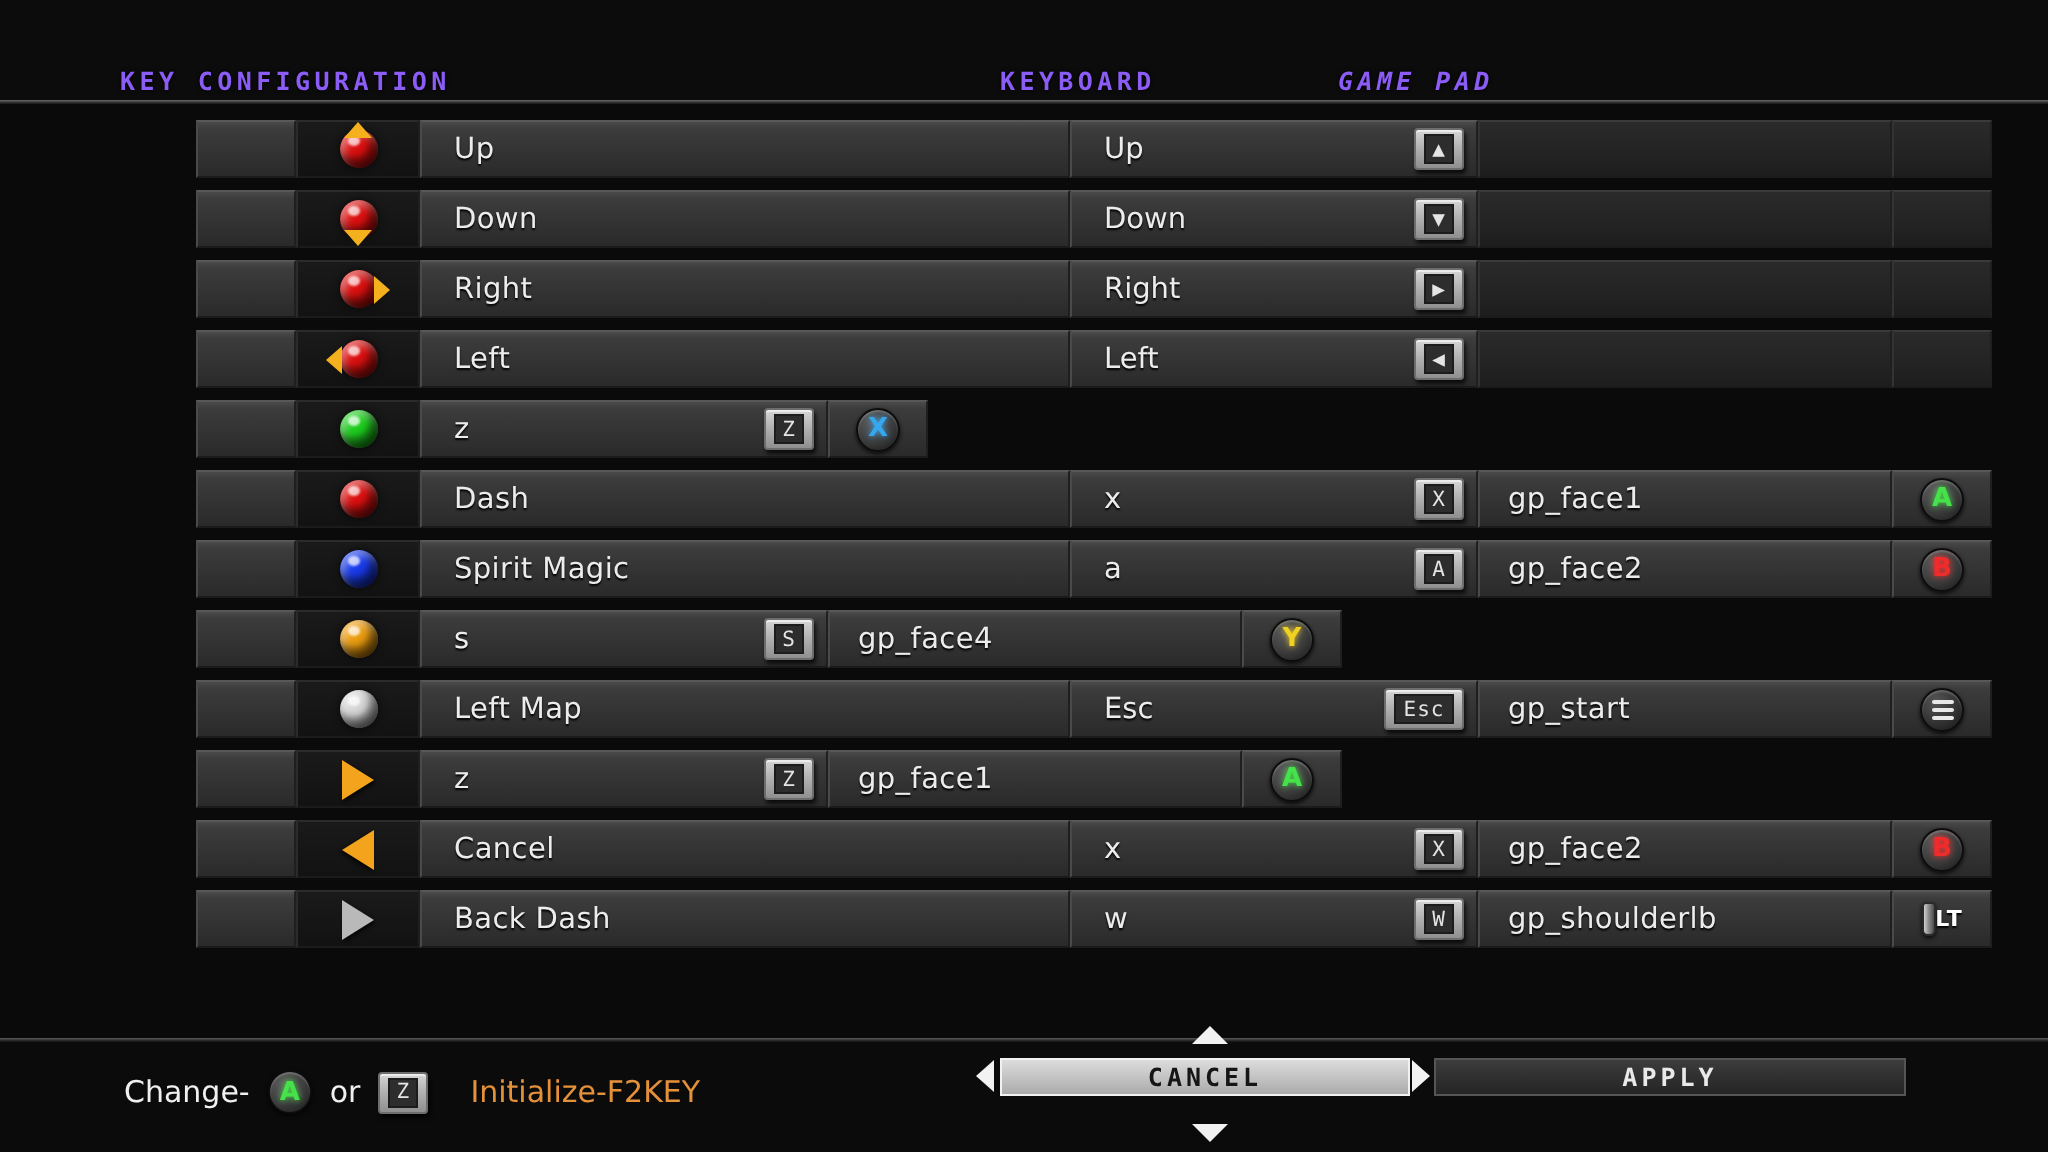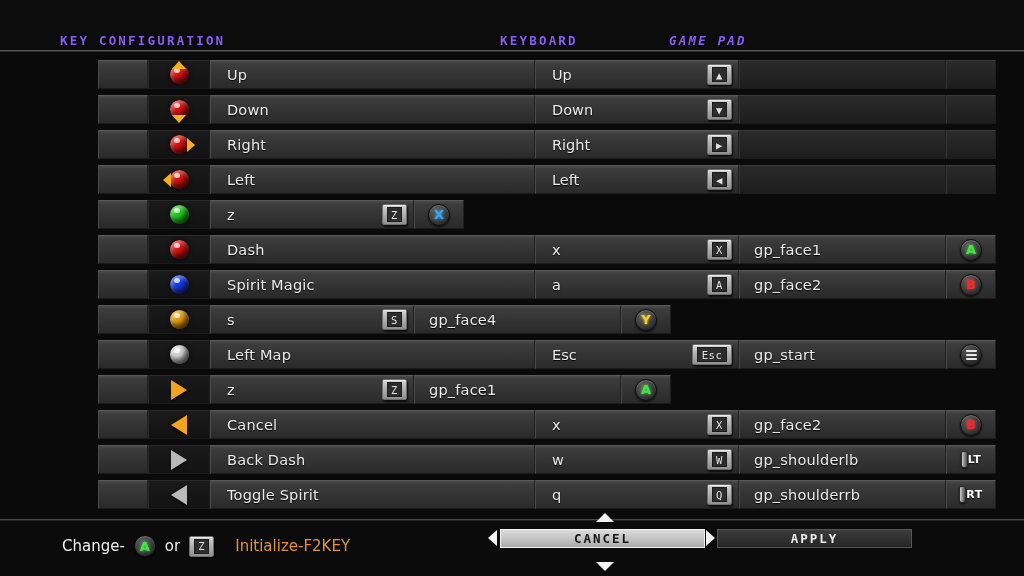--- a/index.html
+++ b/index.html
@@ -271,21 +271,21 @@
     letter-spacing: 2px;
   }
   #btn-cancel {
     left: 500px; width: 205px;
     background: linear-gradient(to bottom, #dcdcdc 0%, #c4c4c4 50%, #ababab 100%);
     border: 1px solid #f2f2f2;
     color: #151515;
     text-shadow: none;
   }
   #btn-apply {
-    left: 717px; width: 195px;
+    left: 717px; width: 236px;
     background: linear-gradient(to bottom, #3c3c3c 0%, #303030 50%, #252525 100%);
     border: 1px solid #555;
     color: #e9e9e9;
   }
 </style>
 </head>
 <body>
 
 <div id="header">
   <div class="hdr-label" id="hdr-key">KEY CONFIGURATION</div>
@@ -546,44 +546,20 @@
           <span class="keycap-inner">W</span>
         </span>
       </div>
       <div class="cell c-gpname">
         <span class="label">gp_shoulderlb</span>
       </div>
       <div class="cell c-gpicon">
         <span class="gp-trigger">
           <span class="trig-body"></span>
           <span class="trig-label">LT</span>
-        </span>
-      </div>
-    </div>
-    <div class="row">
-      <div class="cell c-blank"></div>
-      <div class="cell c-icon">
-        <div class="bigtri left tri-gray"></div>
-      </div>
-      <div class="cell c-action">
-        <span class="label">Toggle Spirit</span>
-      </div>
-      <div class="cell c-key">
-        <span class="keytext">q</span>
-        <span class="keycap">
-          <span class="keycap-inner">Q</span>
-        </span>
-      </div>
-      <div class="cell c-gpname">
-        <span class="label">gp_shoulderrb</span>
-      </div>
-      <div class="cell c-gpicon">
-        <span class="gp-trigger">
-          <span class="trig-body"></span>
-          <span class="trig-label">RT</span>
         </span>
       </div>
     </div>
   </div>
 
 <div id="footer">
   <div id="footer-rule"></div>
   <div id="hint">
     <span class="txt">Change-</span>
     <span class="gpbtn gp-a">A</span>

